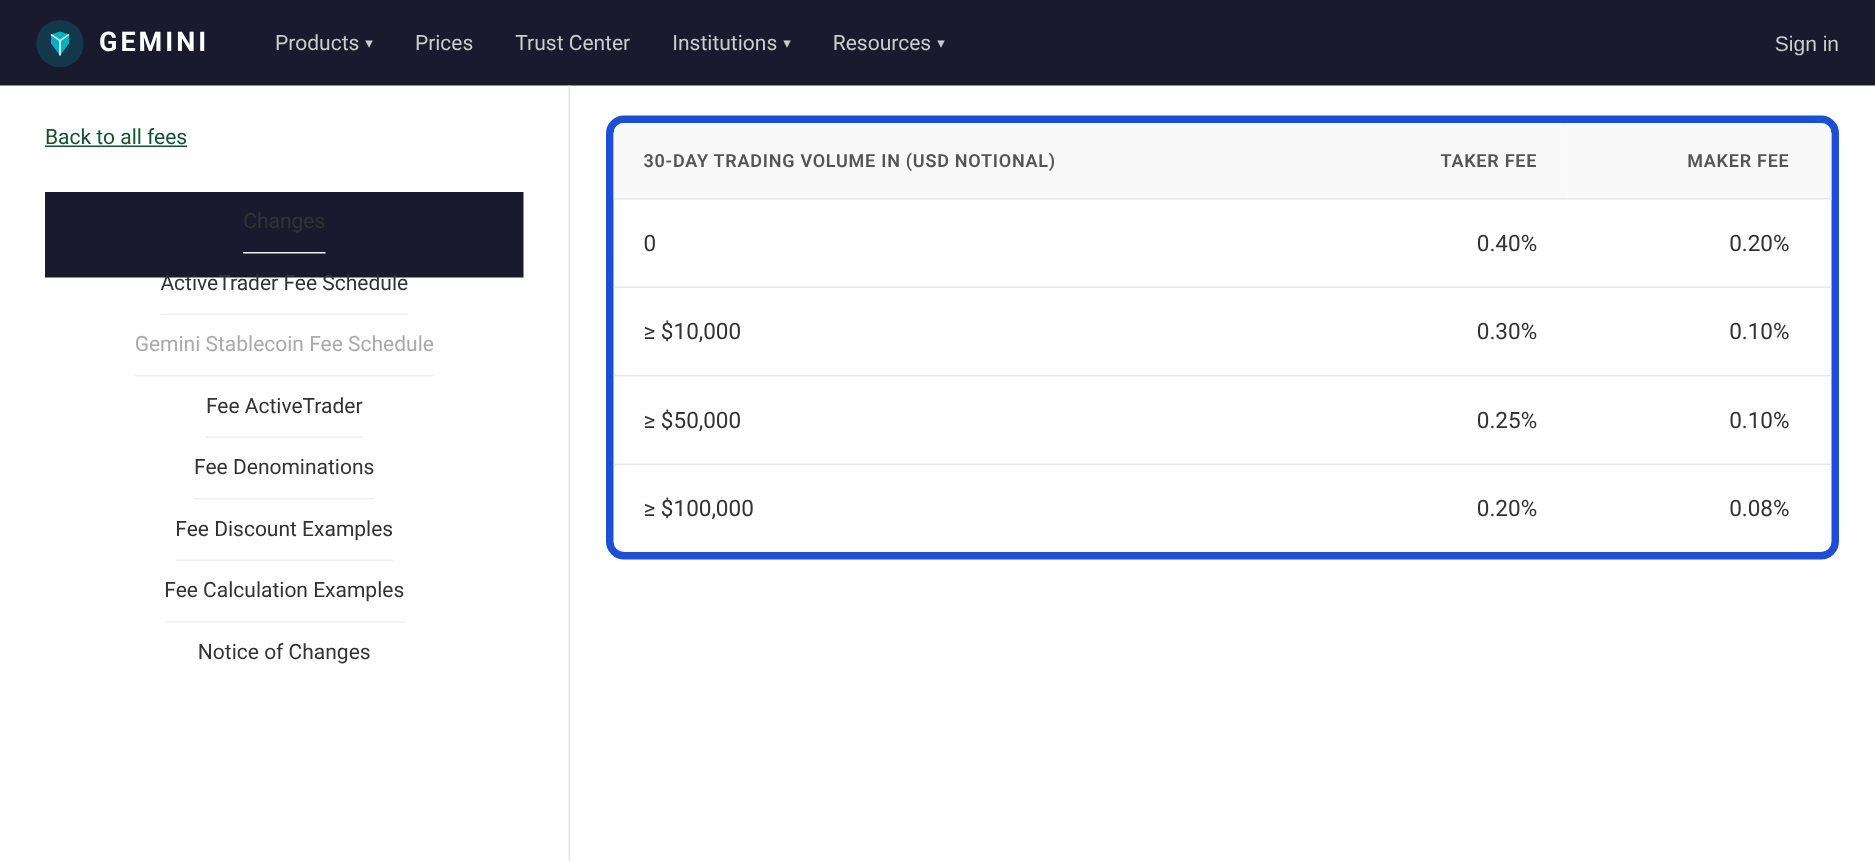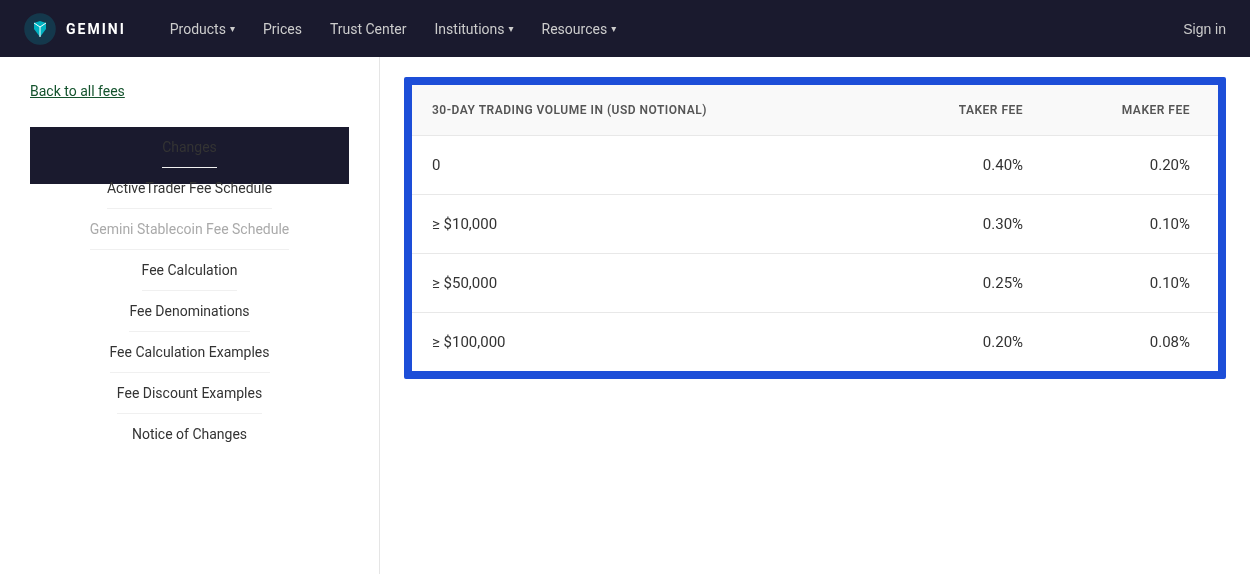--- a/index.html
+++ b/index.html
@@ -33,21 +33,21 @@
       margin-right: 12px;
     }
 
     .nav-logo-icon {
       width: 32px;
       height: 32px;
     }
 
     .nav-logo-text {
       color: #fff;
-      font-size: 14px;
+      font-size: 18px;
       font-weight: 700;
       letter-spacing: 2px;
     }
 
     .nav-items {
       display: flex;
       align-items: center;
       gap: 28px;
       flex: 1;
     }
@@ -133,22 +133,22 @@
     }
 
     
     .table-area {
       flex: 1;
       padding: 20px 24px;
       overflow-y: auto;
     }
 
     .fee-table-wrapper {
-      border: 8px solid #1d4ed8;
-      border-radius: 2px;
+      border: 5px solid #1d4ed8;
+      border-radius: 12px;
       overflow: hidden;
     }
 
     .fee-table {
       width: 100%;
       border-collapse: collapse;
     }
 
     .fee-table thead tr {
       background: #f9f9f9;
@@ -242,30 +242,30 @@
       <div class="sidebar-nav-item">
         <span>Changes</span>
       </div>
       <div class="sidebar-nav-item">
         <span>ActiveTrader Fee Schedule</span>
       </div>
       <div class="sidebar-nav-item muted">
         <span>Gemini Stablecoin Fee Schedule</span>
       </div>
       <div class="sidebar-nav-item">
-        <span>Fee Calculation</span>
+        <span>Fee ActiveTrader</span>
       </div>
       <div class="sidebar-nav-item">
         <span>Fee Denominations</span>
       </div>
       <div class="sidebar-nav-item">
+        <span>Fee Discount Examples</span>
+      </div>
+      <div class="sidebar-nav-item">
         <span>Fee Calculation Examples</span>
-      </div>
-      <div class="sidebar-nav-item">
-        <span>Fee Discount Examples</span>
       </div>
       <div class="sidebar-nav-item">
         <span>Notice of Changes</span>
       </div>
     </nav>
   </aside>
 
   <div class="table-area">
     <div class="fee-table-wrapper">
       <table class="fee-table">

